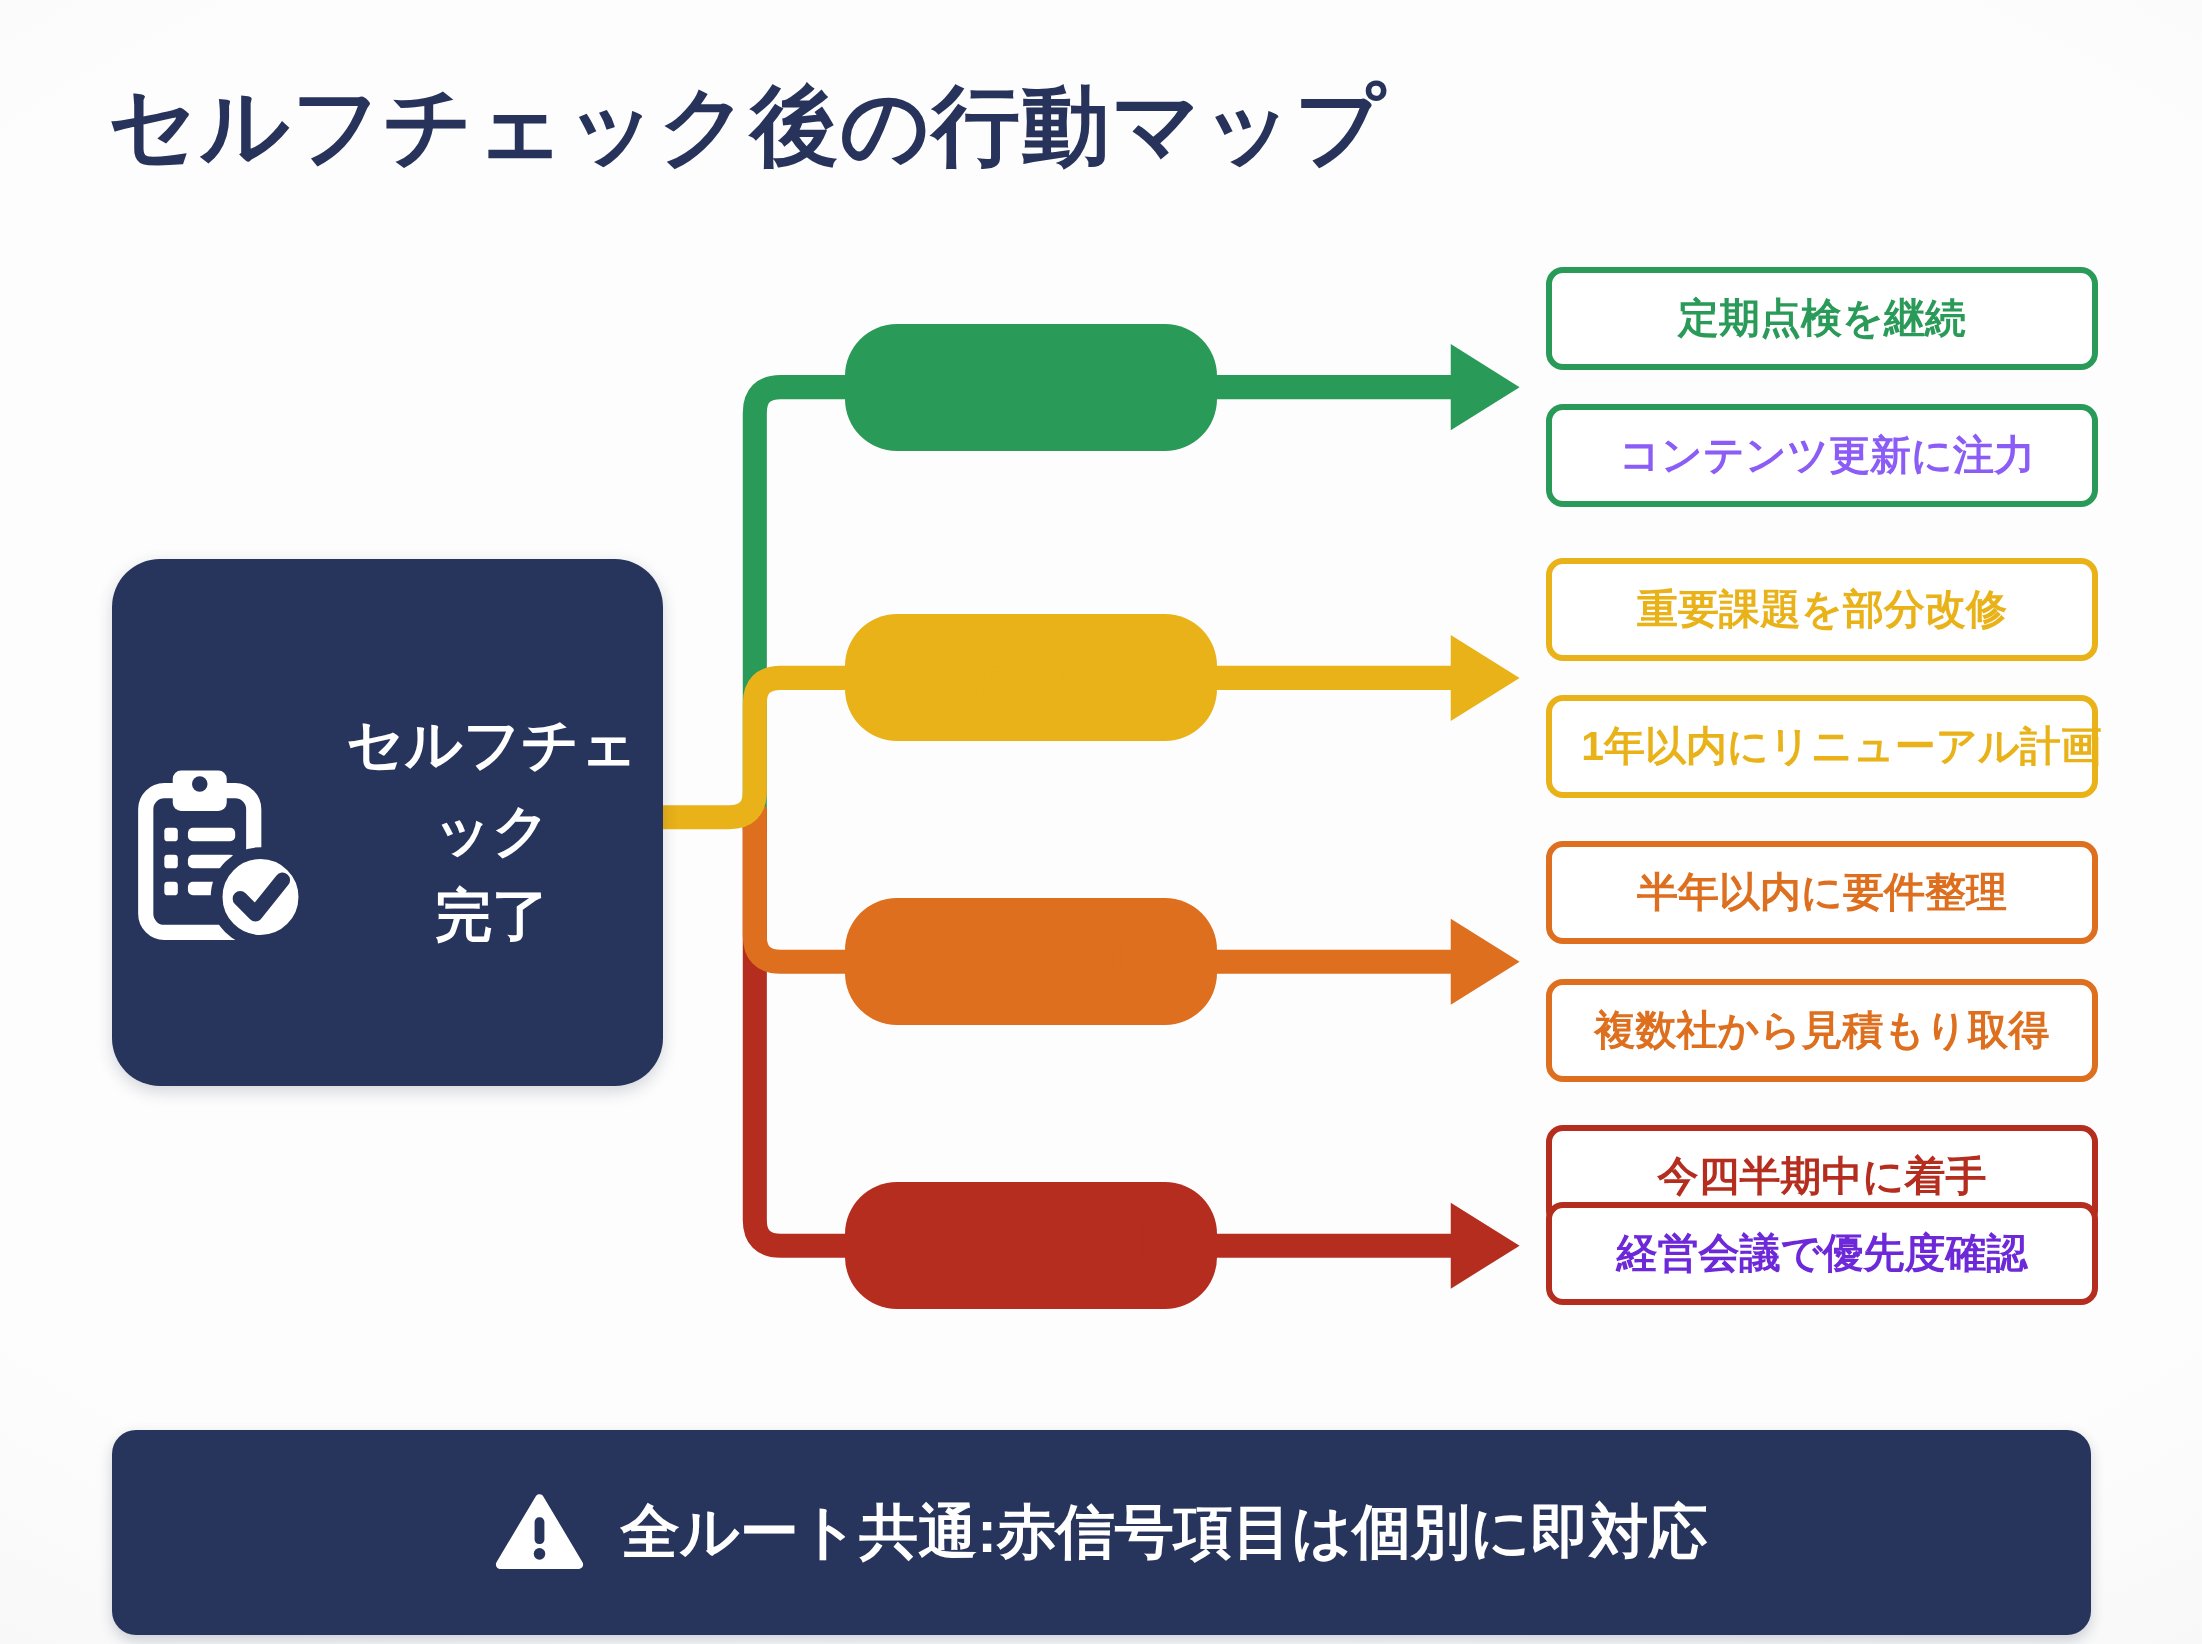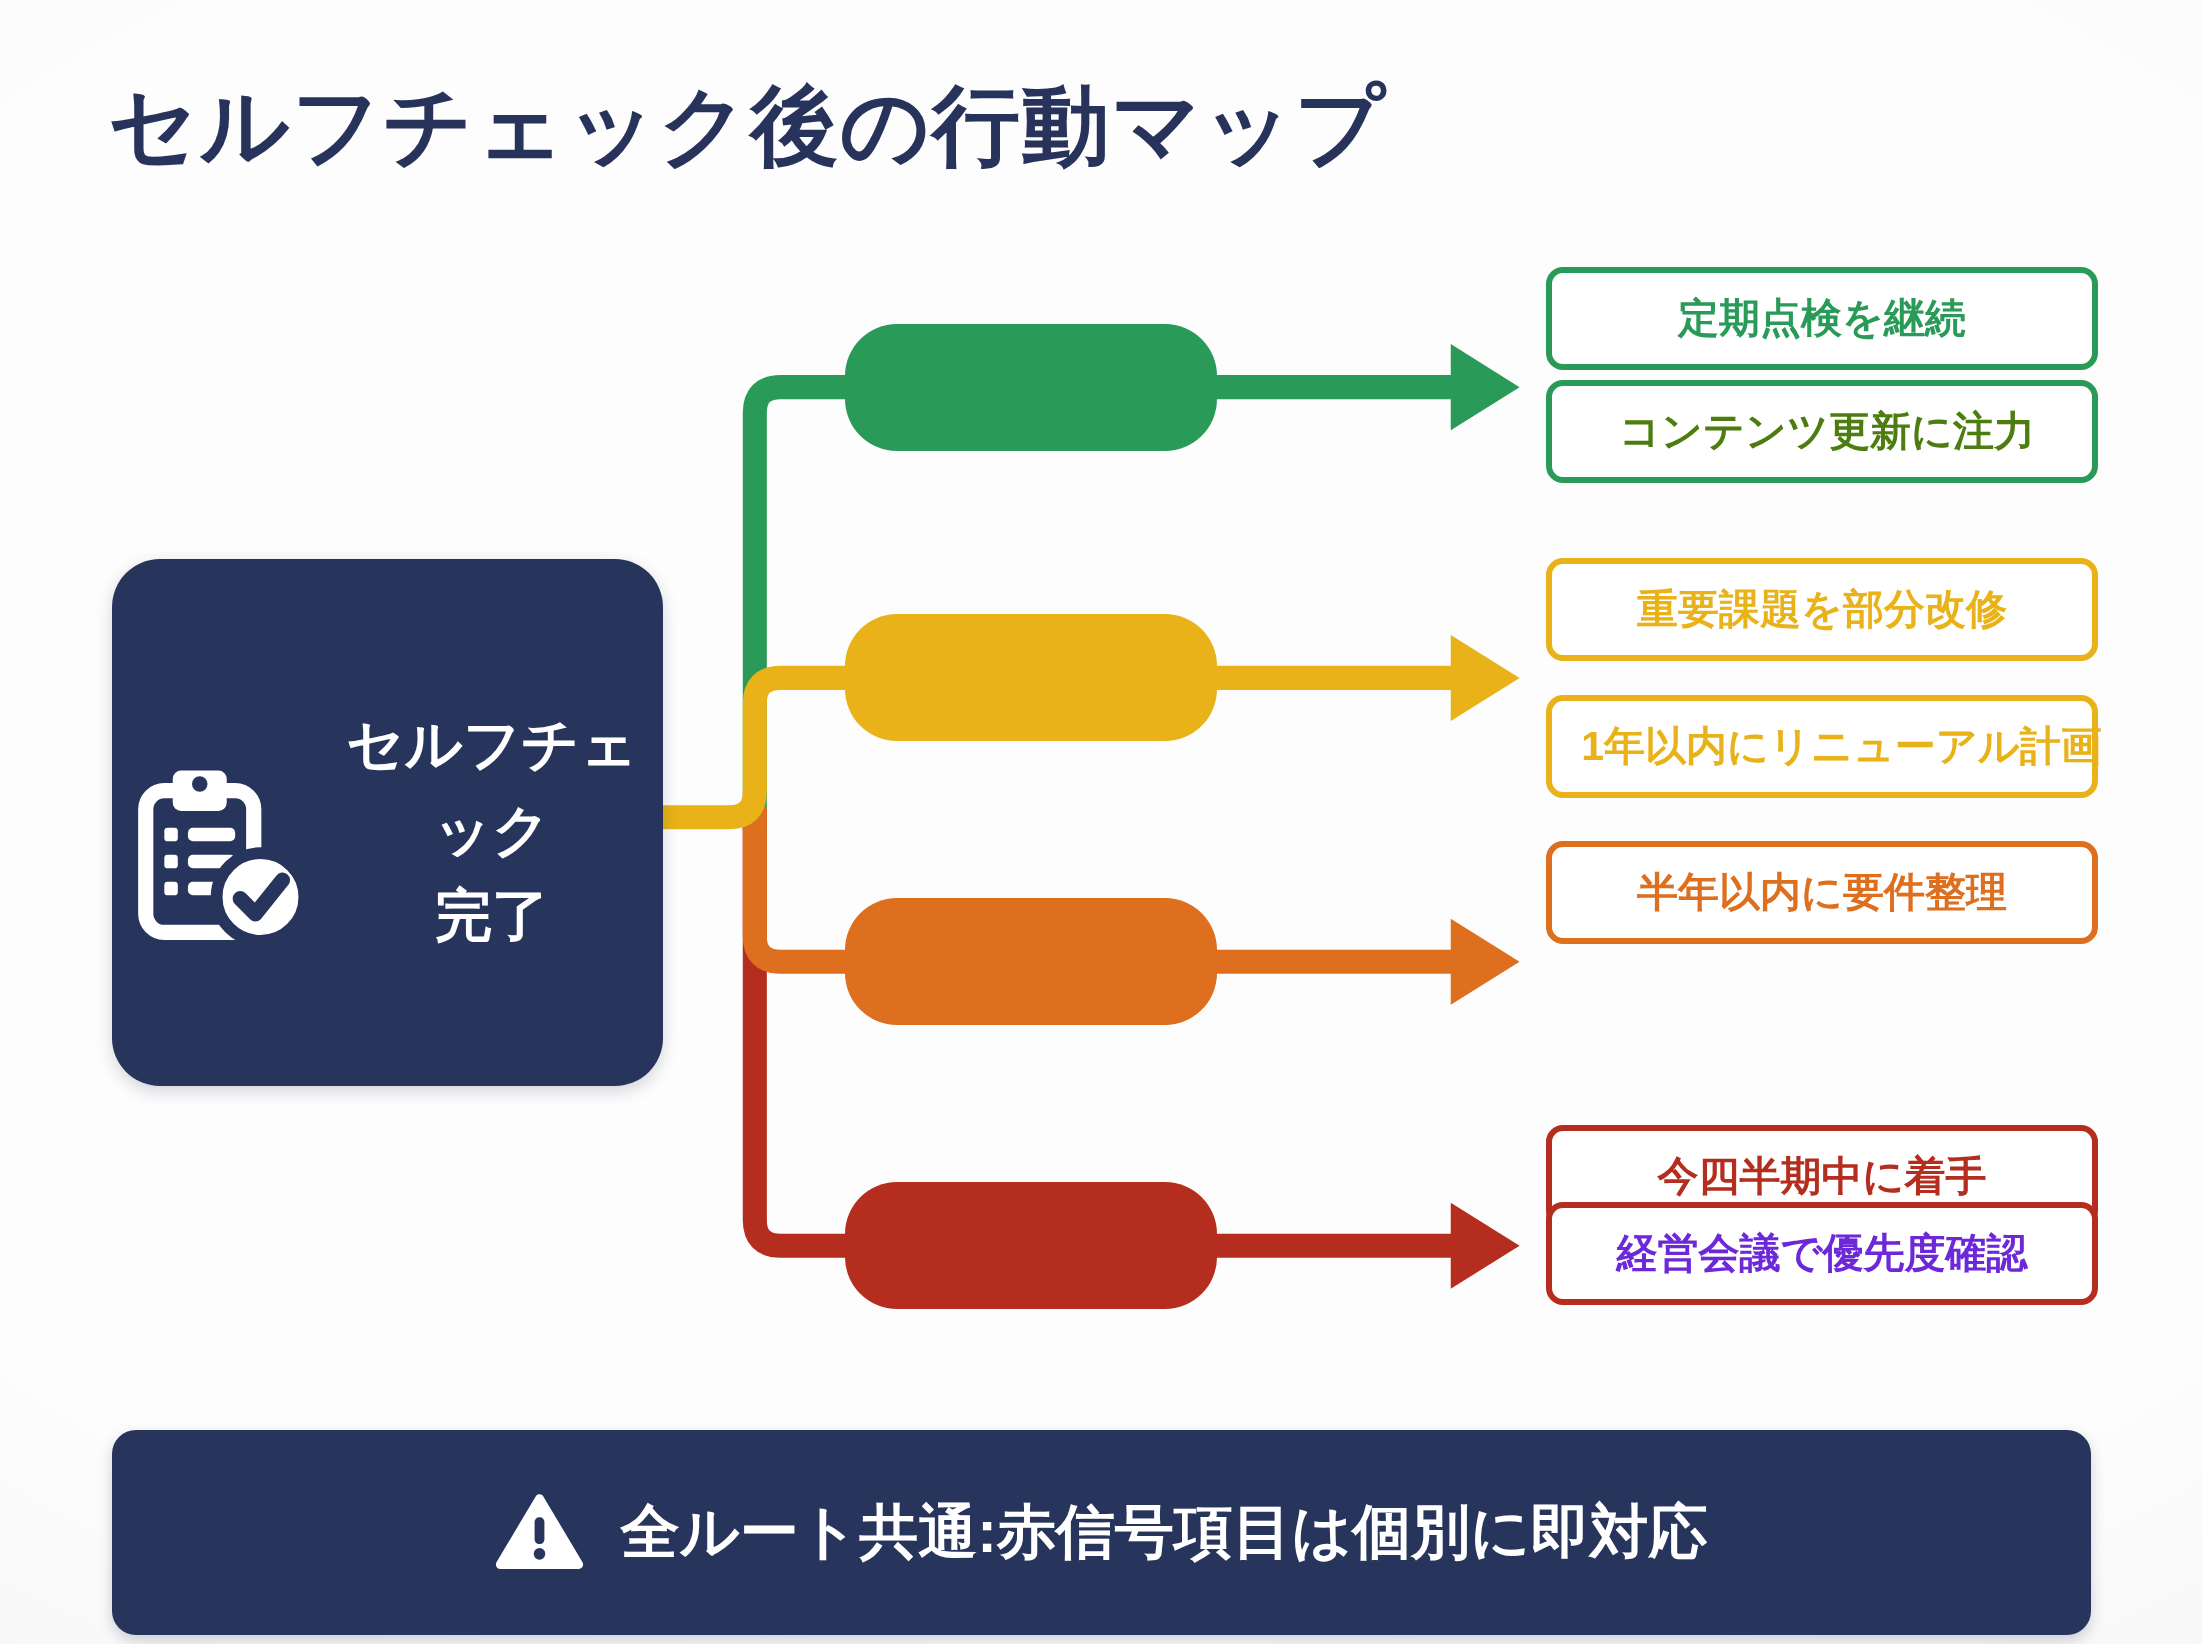--- a/index.html
+++ b/index.html
@@ -102,26 +102,27 @@
     <div class="root-label">セルフチェック
 完了</div>
   </div>
 
   <div class="pill" style="top: 324px; --c: #2a9a58; color: rgb(42, 154, 88);">Yes 0〜3</div>
   <div class="pill" style="top: 614px; --c: #e8b218; color: rgb(232, 178, 24);">Yes 4〜7</div>
   <div class="pill" style="top: 898px; --c: #dd6f1e; color: rgb(221, 111, 30);">Yes 8〜12</div>
   <div class="pill" style="top: 1182px; --c: #b42d1f; color: rgb(180, 45, 31);">Yes 13以上</div>
 
   <div class="outcome" style="top: 267px; --c: #2a9a58; color: rgb(42, 154, 88);">定期点検を継続</div>
-  <div class="outcome" style="top: 380px; --c: #2a9a58; color: #4d7c0f; padding-left: 10px;">コンテンツ更新に注力</div>
+  <div class="outcome" style="top: 404px; --c: #2a9a58; color: #8b5cf6; padding-left: 10px;">コンテンツ更新に注力</div>
 
   <div class="outcome" style="top: 558px; --c: #e8b218; color: rgb(232, 178, 24);">重要課題を部分改修</div>
   <div class="outcome" style="top: 695px; --c: #e8b218; color: rgb(232, 178, 24); padding-left: 39px;">1年以内にリニューアル計画</div>
 
   <div class="outcome" style="top: 841px; --c: #dd6f1e; color: rgb(221, 111, 30);">半年以内に要件整理</div>
+  <div class="outcome" style="top: 979px; --c: #dd6f1e; color: rgb(221, 111, 30);">複数社から見積もり取得</div>
 
   <div class="outcome" style="top: 1125px; --c: #b42d1f; color: rgb(180, 45, 31);">今四半期中に着手</div>
   <div class="outcome" style="top: 1202px; --c: #b42d1f; color: #6d28d9;">経営会議で優先度確認</div>
 
   <div class="banner">
     <svg width="89" height="81" viewBox="0 0 100 90" aria-hidden="true">
       <path d="M 50 7 L 94 81 H 6 Z" fill="#ffffff" stroke="#ffffff" stroke-width="10" stroke-linejoin="round"></path>
       <rect x="44.5" y="28" width="11" height="30" rx="5" fill="#27345c"></rect>
       <circle cx="50" cy="69" r="6.5" fill="#27345c"></circle>
     </svg>

